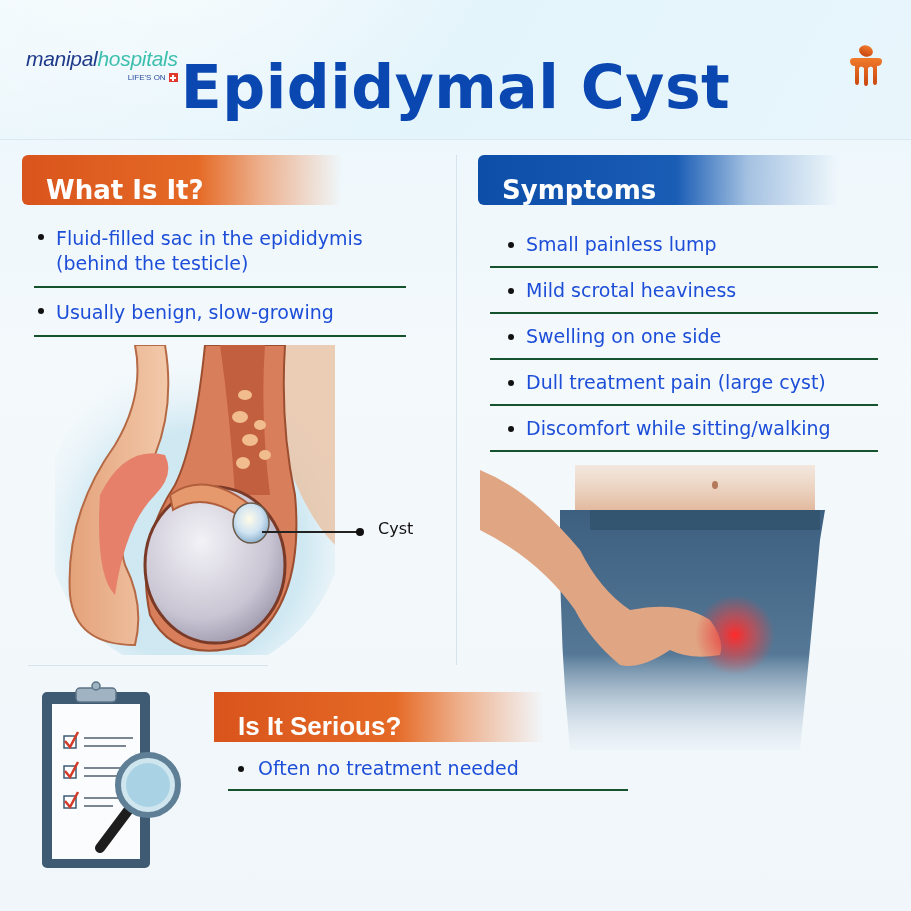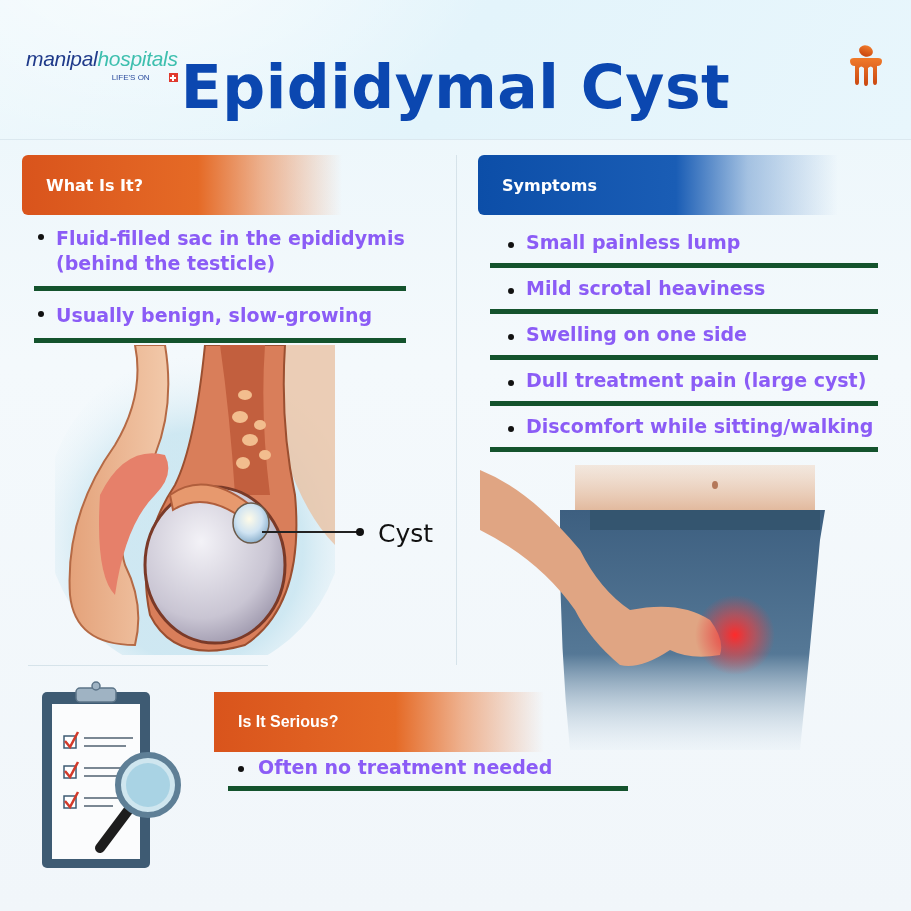--- a/index.html
+++ b/index.html
@@ -18,67 +18,66 @@
   }
   .header-sweep {
     position: absolute; left: -200px; top: -260px; width: 700px; height: 420px;
     border-radius: 50%;
     background: radial-gradient(ellipse at center, rgba(255,255,255,0.65) 0%, rgba(255,255,255,0) 70%);
   }
   .logo { position: absolute; left: 26px; top: 48px; }
   .logo-main { font-family: "Liberation Sans", sans-serif; font-size: 21px; letter-spacing: -0.3px; line-height: 1; font-style: italic; }
   .logo-a { color: #1f3a8a; }
   .logo-b { color: #3dbfae; }
-  .logo-tag { display: flex; align-items: center; justify-content: flex-end; gap: 19px; margin-top: 4px;
+  .logo-tag { display: flex; align-items: center; justify-content: flex-end; gap: 3px; margin-top: 4px;
     font-family: "Liberation Sans", sans-serif; font-size: 8px; color: #2a4a9c; }
   .logo-cross { width: 9px; height: 9px; background: #e03a2e; position: relative; }
   .logo-cross::before, .logo-cross::after { content: ""; position: absolute; background: #fff; }
   .logo-cross::before { left: 3.5px; top: 1.5px; width: 2px; height: 6px; }
   .logo-cross::after { left: 1.5px; top: 3.5px; width: 6px; height: 2px; }
 
   .title {
     position: absolute; left: 0; width: 911px; top: 52px; text-align: center;
     font-family: "DejaVu Sans", sans-serif; font-weight: bold; font-size: 60px;
     color: #0b47b0; letter-spacing: 0.5px;
   }
   .brand-icon { position: absolute; left: 846px; top: 44px; width: 40px; height: 46px; }
 
   .divider-v { position: absolute; left: 456px; top: 155px; width: 1px; height: 510px; background: #d6e3ea; }
   .divider-h { position: absolute; left: 28px; top: 665px; width: 240px; height: 1px; background: #d6e3ea; }
 
   .sec-head {
-    position: absolute; height: 60px; border-radius: 6px 0 0 6px;
-    color: #fff; font-weight: bold; font-size: 16px; display: flex; align-items: center;
+    position: absolute; height: 50px; border-radius: 6px 0 0 6px;
+    color: #fff; font-weight: bold; font-size: 26px; display: flex; align-items: flex-end;
     padding-left: 24px;
   }
   .orange { background: linear-gradient(90deg, #d9541c 0%, #e56a26 55%, rgba(235,130,70,0.6) 75%, rgba(255,255,255,0) 100%); }
   .blue { background: linear-gradient(90deg, #0c4ea8 0%, #1a5db5 55%, rgba(90,140,200,0.5) 75%, rgba(255,255,255,0) 100%); }
 
   .list { position: absolute; list-style: none; }
   .list li {
-    position: relative; padding-left: 22px; font-size: 19px; line-height: 25px; color: #8b5cf6;
-    border-bottom: 5px solid #14532d;
-    font-weight: bold;
+    position: relative; padding-left: 22px; font-size: 19px; line-height: 25px; color: #1d4ed8;
+    border-bottom: 2px solid #14532d;
   }
   .list li::before {
     content: ""; position: absolute; left: 4px; top: 10px; width: 6px; height: 6px; border-radius: 50%; background: #111;
   }
   .what-list { left: 34px; top: 224px; width: 372px; }
   .what-list li { padding-top: 2px; padding-bottom: 10px; margin-bottom: 10px; }
   .sym-list { left: 490px; top: 222px; width: 388px; }
   .sym-list li { height: 46px; display: flex; align-items: center; font-size: 19px; }
   .sym-list li::before { top: 20px; left: 18px; }
   .sym-list li { padding-left: 36px; }
   .ser-list { left: 228px; top: 748px; width: 400px; }
   .ser-list li { height: 43px; display: flex; align-items: center; font-size: 19px; }
   .ser-list li::before { top: 18px; left: 10px; }
   .ser-list li { padding-left: 30px; }
 
   .anatomy { position: absolute; left: 55px; top: 345px; width: 280px; height: 310px; }
-  .cyst-label { position: absolute; left: 378px; top: 519px; font-size: 25px; color: #111; }
+  .cyst-label { position: absolute; left: 378px; top: 519px; font-size: 16px; color: #111; }
   .cyst-line { position: absolute; left: 262px; top: 531px; width: 98px; height: 2px; background: #222; }
   .cyst-dot { position: absolute; left: 356px; top: 528px; width: 8px; height: 8px; border-radius: 50%; background: #111; }
 
   .photo { position: absolute; left: 480px; top: 450px; width: 431px; height: 300px; }
   .clipboard { position: absolute; left: 38px; top: 680px; width: 170px; height: 190px; }
 </style>
 </head>
 <body>
 
 <div class="page">

